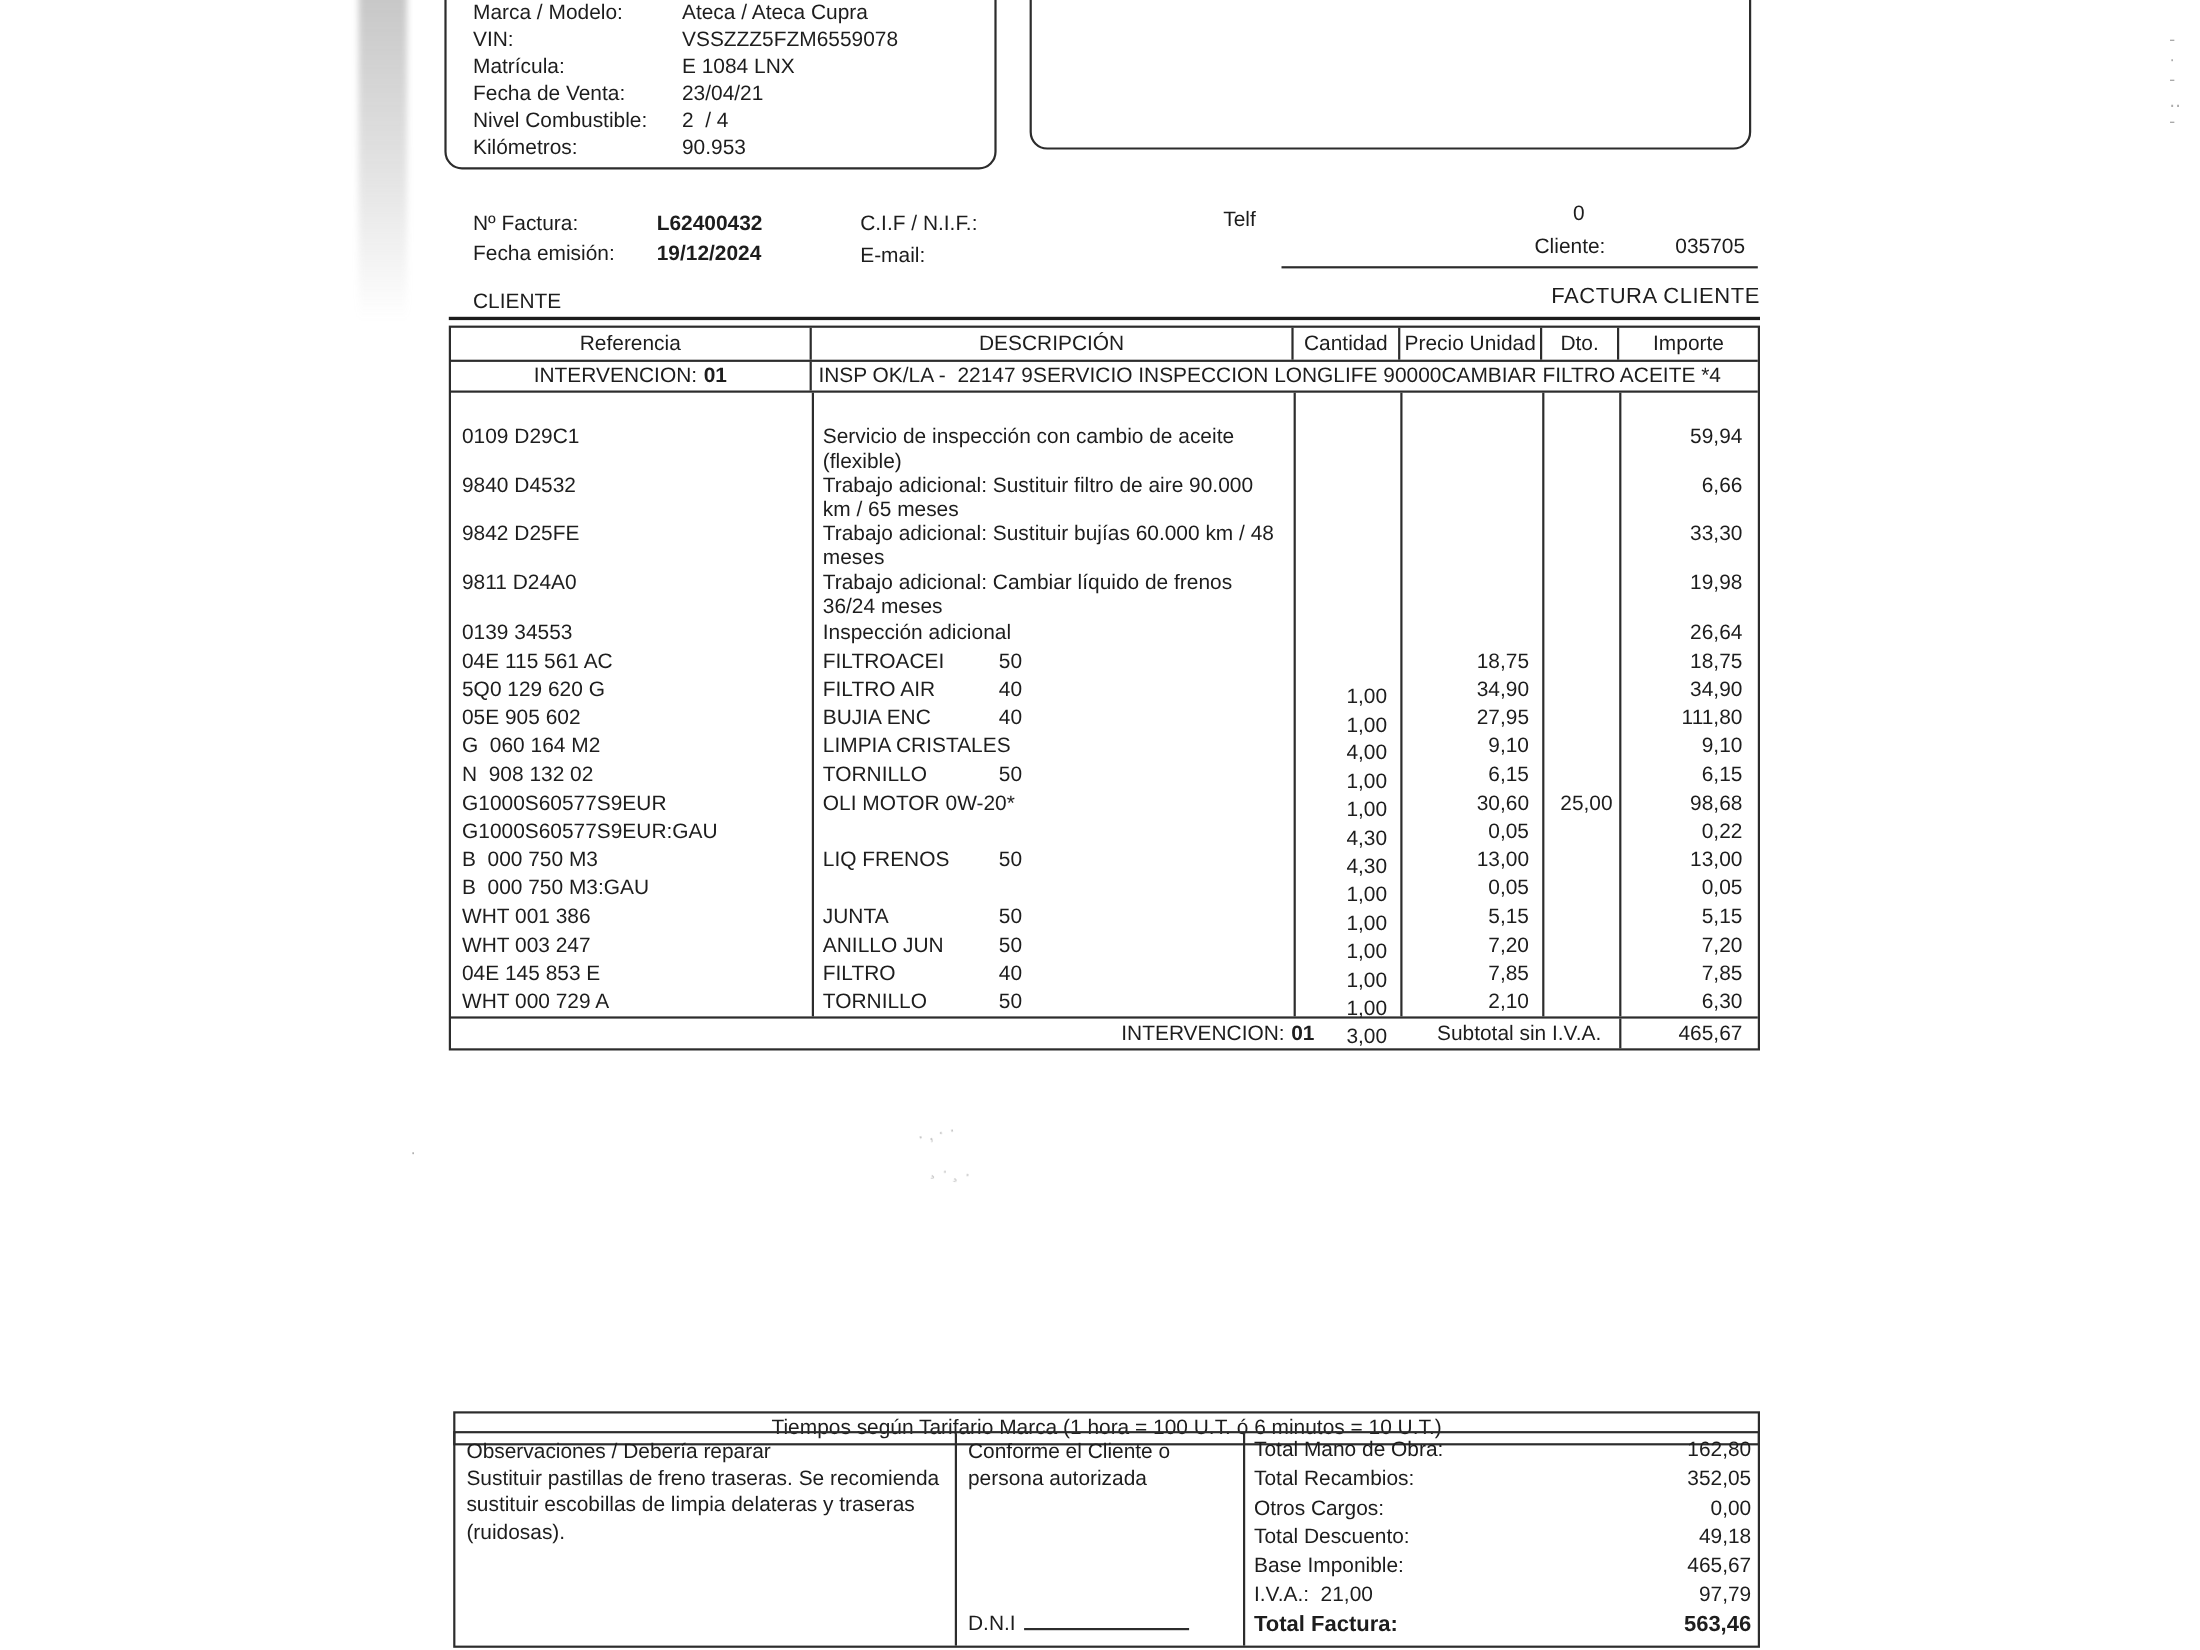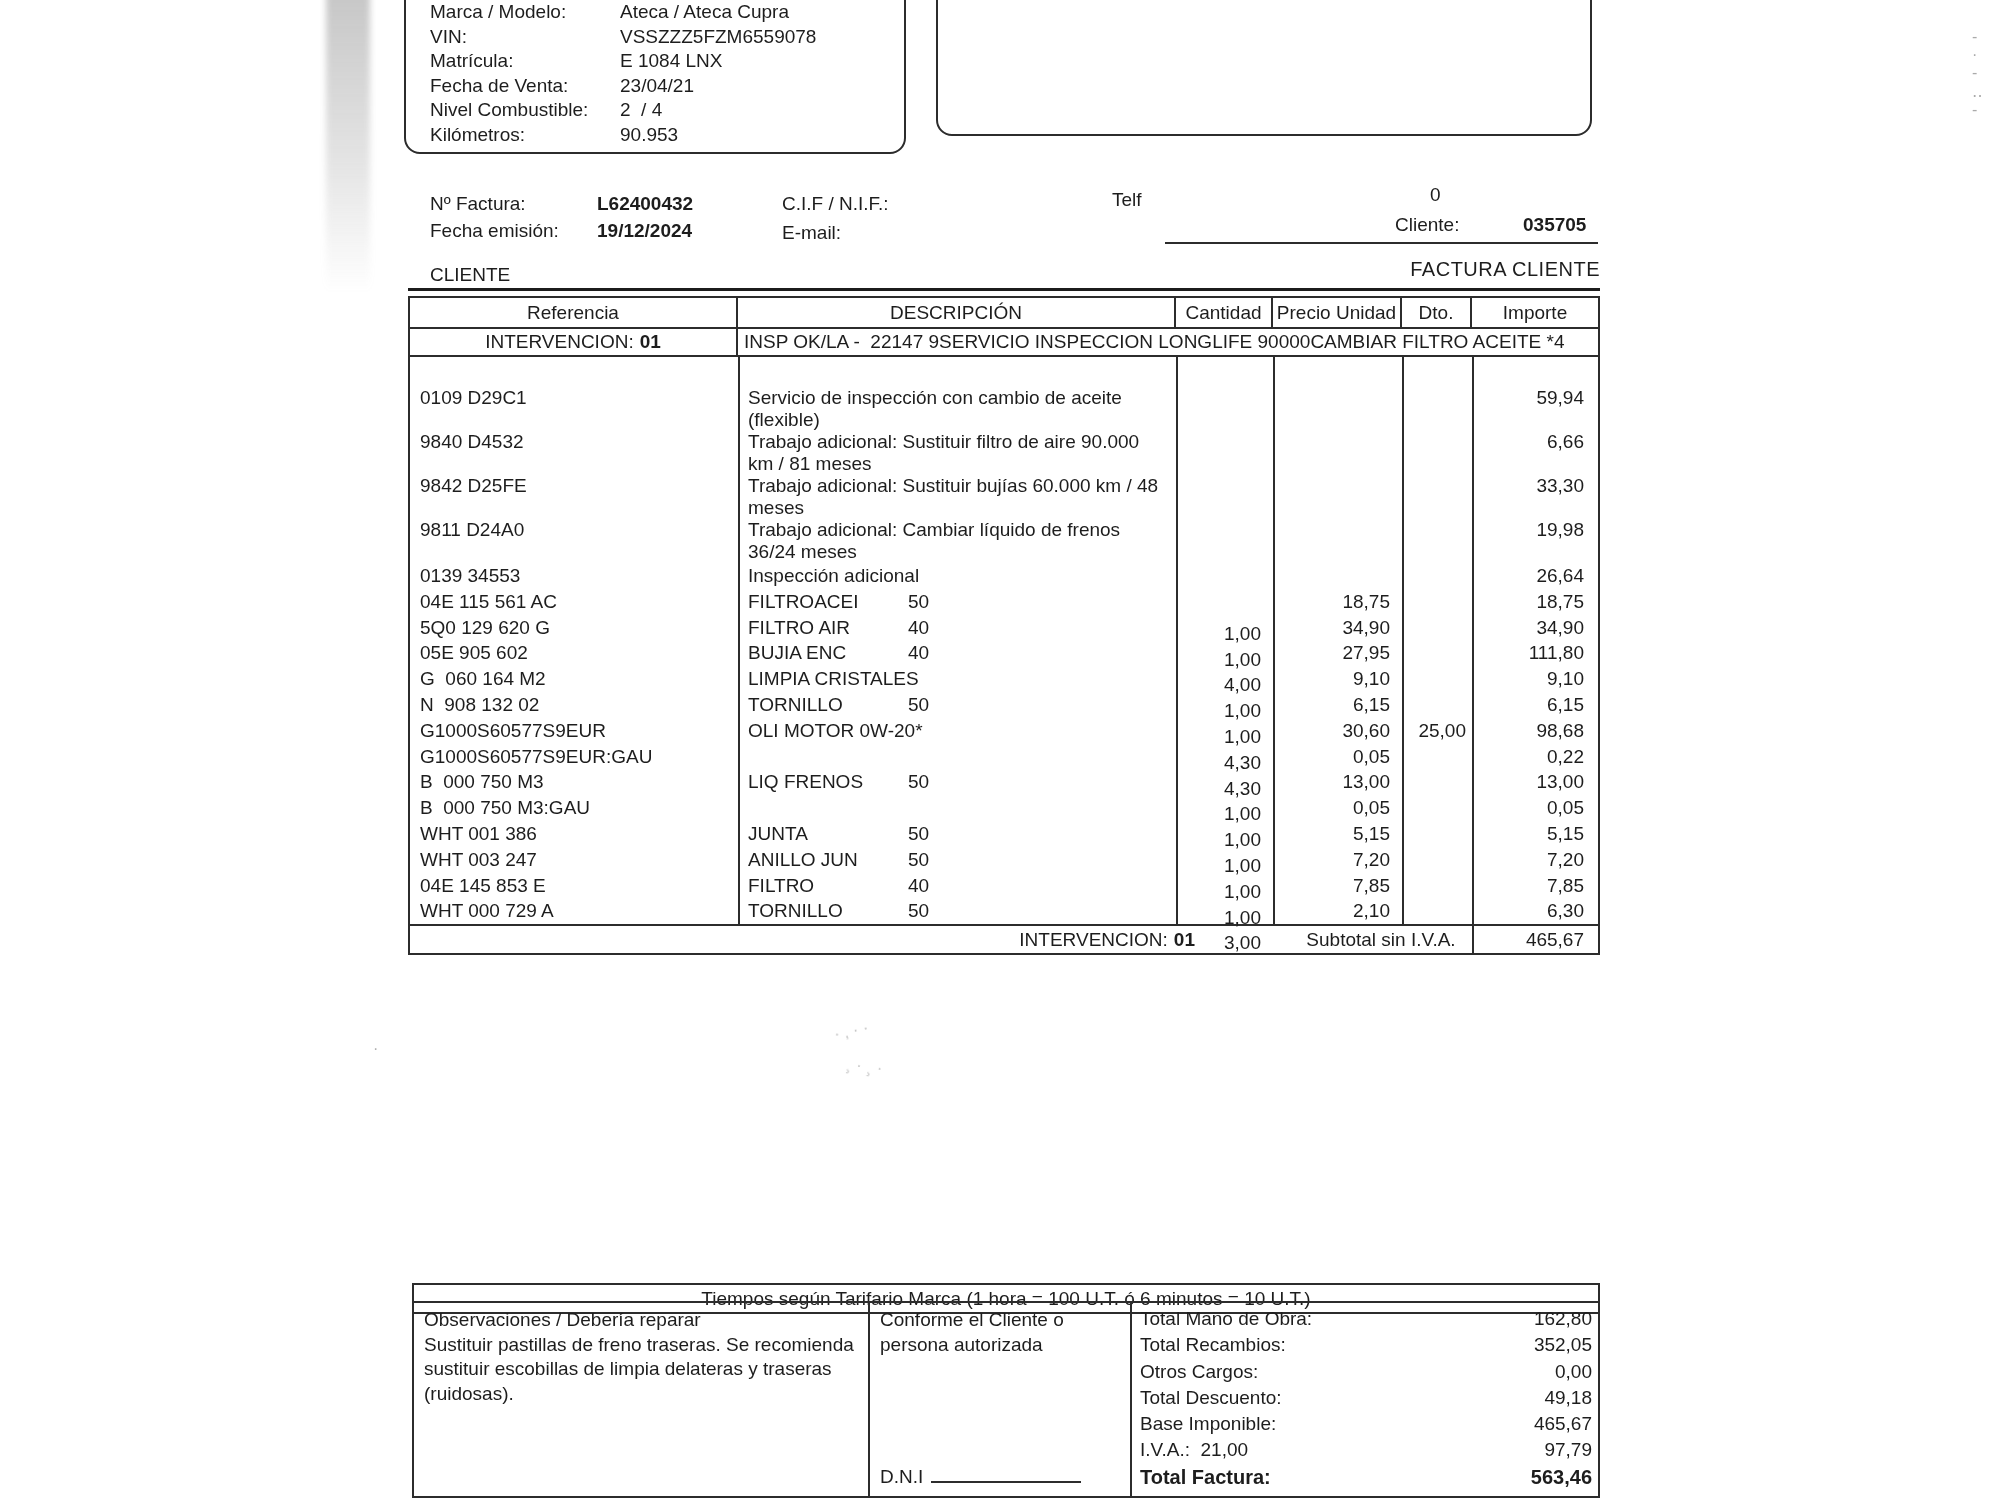--- a/index.html
+++ b/index.html
@@ -35,21 +35,21 @@
   .meta span { position:absolute; white-space:nowrap; }
   .mf-num-label   { left:430px;  top:193px; }
   .mf-num-value   { left:597px;  top:193px; font-weight:bold; }
   .mf-date-label  { left:430px;  top:220px; }
   .mf-date-value  { left:597px;  top:220px; font-weight:bold; }
   .mf-cif         { left:782px;  top:193px; }
   .mf-email       { left:782px;  top:222px; }
   .mf-telf        { left:1112px; top:189px; }
   .mf-telf-value  { left:1430px; top:184px; }
   .mf-cli-label   { left:1395px; top:214px; }
-  .mf-cli-value   { left:1523px; top:214px;font-weight:bold; }
+  .mf-cli-value   { left:1523px; top:214px; }
   .meta-underline { position:absolute; left:1165px; top:242px; width:433px; height:2px; background:#2c2c2c; }
 
   
   .sec-cliente { position:absolute; left:430px; top:264px; }
   .sec-title { position:absolute; left:408px; top:258px; width:1192px; text-align:right;
     font-weight:normal; font-size:20px; letter-spacing:0.5px; }
   .sec-divider { position:absolute; left:408px; top:288px; width:1192px; height:3px; background:#1c1c1c; }
 
   
   .invoice-table { position:absolute; left:408px; top:296px; width:1192px; border:2px solid #2c2c2c; background:#fff; }
@@ -201,21 +201,21 @@
     <div class="cell-price"></div>
     <div class="cell-dto"></div>
     <div class="cell-imp">59,94</div>
   </div>
 
   <div class="body-row two-line">
     <div class="cell-ref">9840 D4532</div>
     <div class="cell-desc">
       <span class="desc-line1">Trabajo adicional: Sustituir filtro de aire 90.000</span>
       <span class="desc-code"></span>
-      <span class="desc-line2">km / 81 meses</span>
+      <span class="desc-line2">km / 65 meses</span>
     </div>
     <div class="cell-qty"></div>
     <div class="cell-price"></div>
     <div class="cell-dto"></div>
     <div class="cell-imp">6,66</div>
   </div>
 
   <div class="body-row two-line">
     <div class="cell-ref">9842 D25FE</div>
     <div class="cell-desc">

